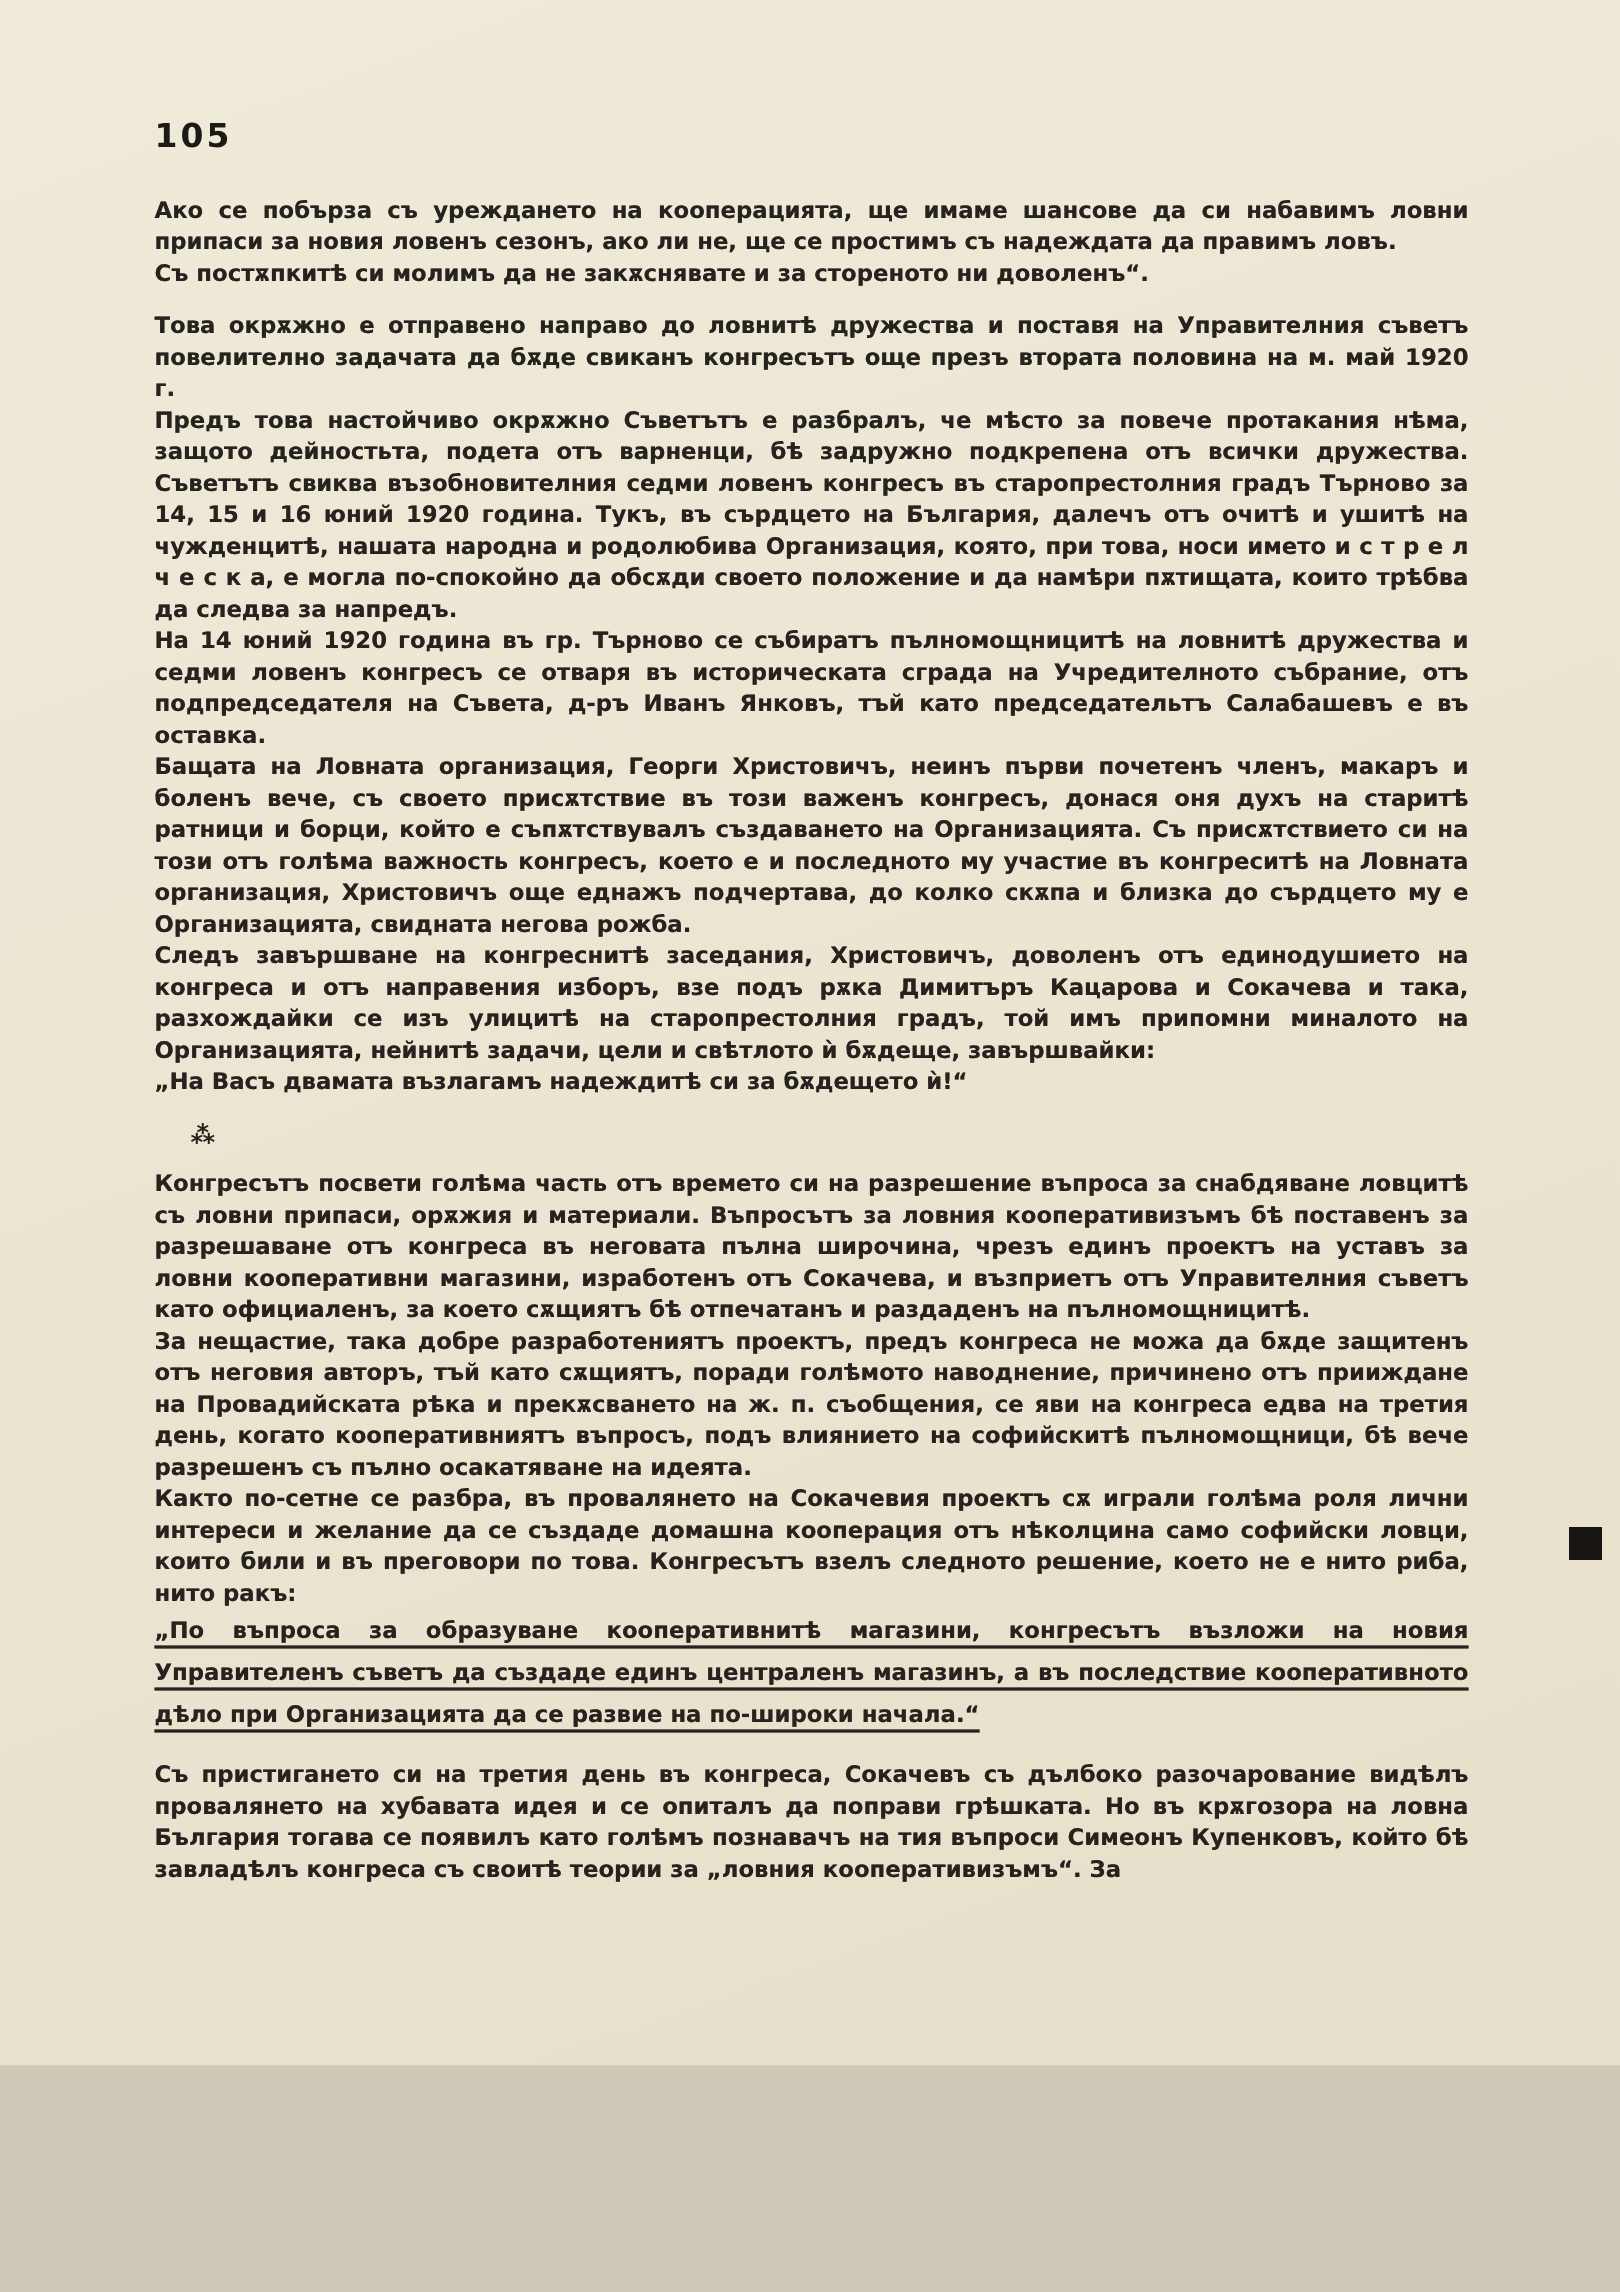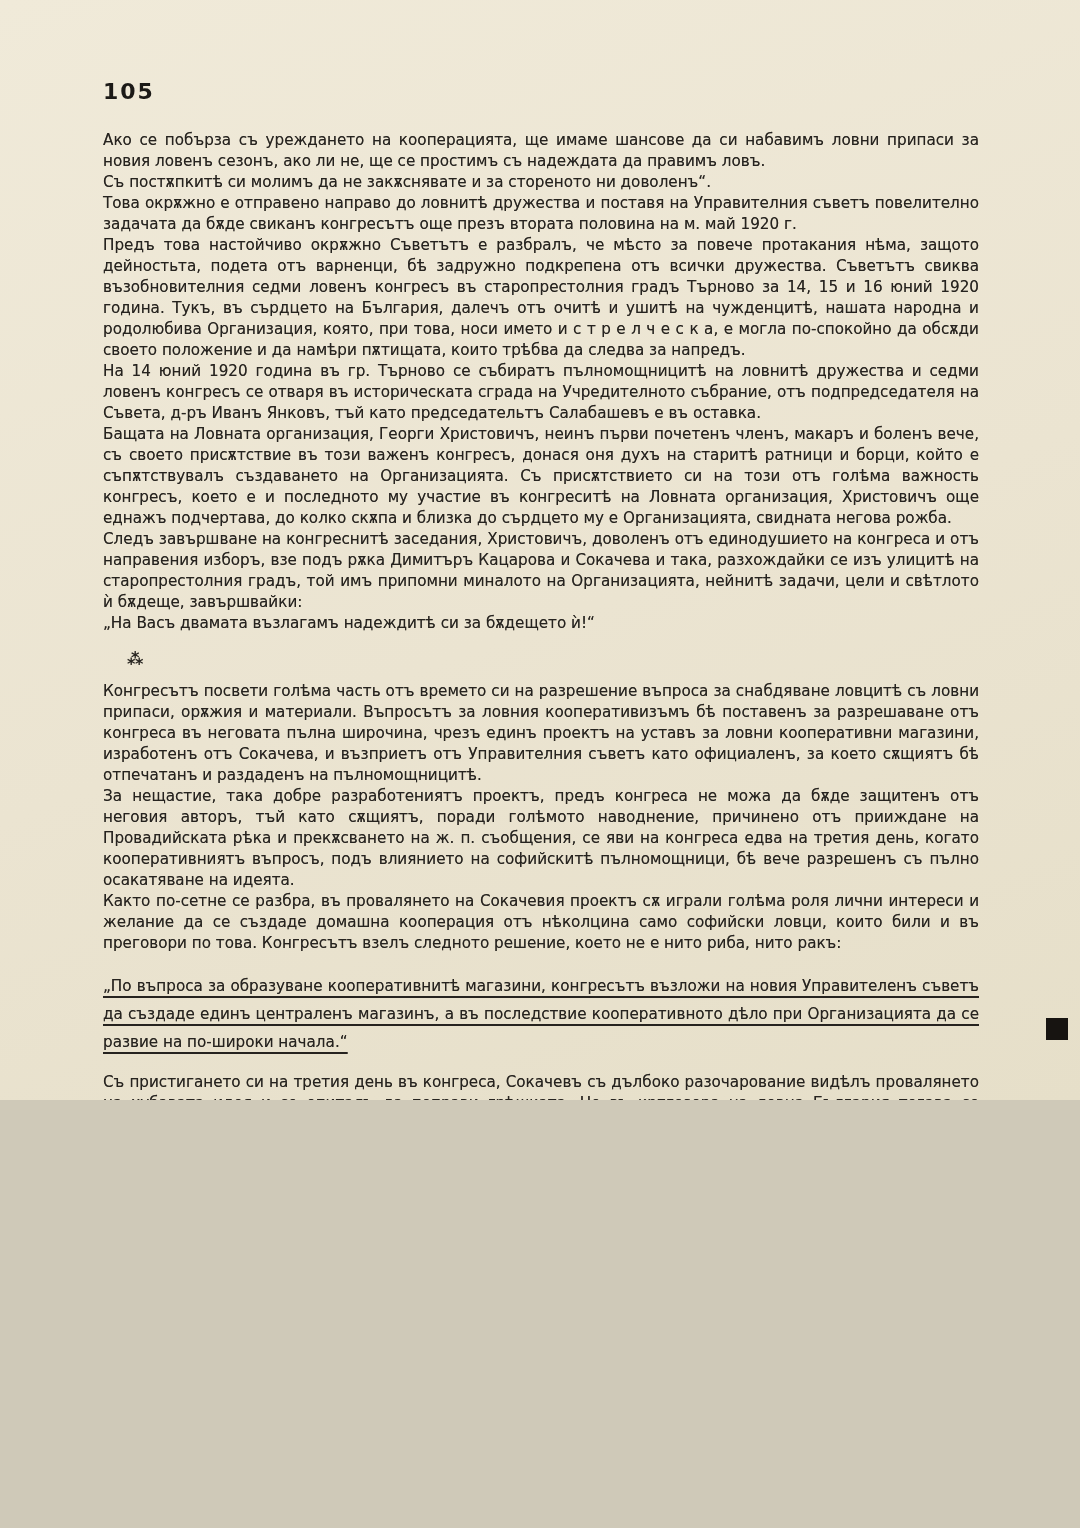--- a/index.html
+++ b/index.html
@@ -3,21 +3,21 @@
 <meta charset="utf-8">
 <style>
   html, body {
     margin: 0;
     padding: 0;
     background: #cfc9b8;
   }
   .page {
     position: relative;
     width: 1080px;
-    height: 1100px;
+    height: 1377px;
     background: linear-gradient(160deg, #f0ead9 0%, #ebe4d1 55%, #e6dfc9 100%);
     overflow: hidden;
     font-family: "DejaVu Sans", sans-serif;
     color: #26231f;
   }
   .content {
     position: absolute;
     left: 103px;
     top: 80px;
     width: 876px;
@@ -26,28 +26,28 @@
     font-size: 22px;
     font-weight: bold;
     letter-spacing: 2px;
     line-height: 24px;
     margin: 0 0 26px 0;
     color: #1c1a17;
   }
   .para {
     margin: 0;
     font-size: 15.2px;
-    font-weight: normal;
+    font-weight: bold;
     line-height: 21px;
     text-align: justify;
     color: #26231f;
     text-shadow: 0 0 0.4px rgba(38,35,31,0.55);
   }
-  .gap-sm  { }
-  .gap-md  { margin-top: 18px; }
+  .gap-sm  { margin-top: 14px; }
+  .gap-md  { }
   .gap-md2 { margin-top: 16px; }
   .separator {
     font-size: 16px;
     font-weight: bold;
     line-height: 18px;
     margin: 16px 0 13px 24px;
     letter-spacing: 2px;
     color: #26231f;
   }
   .underlined {

